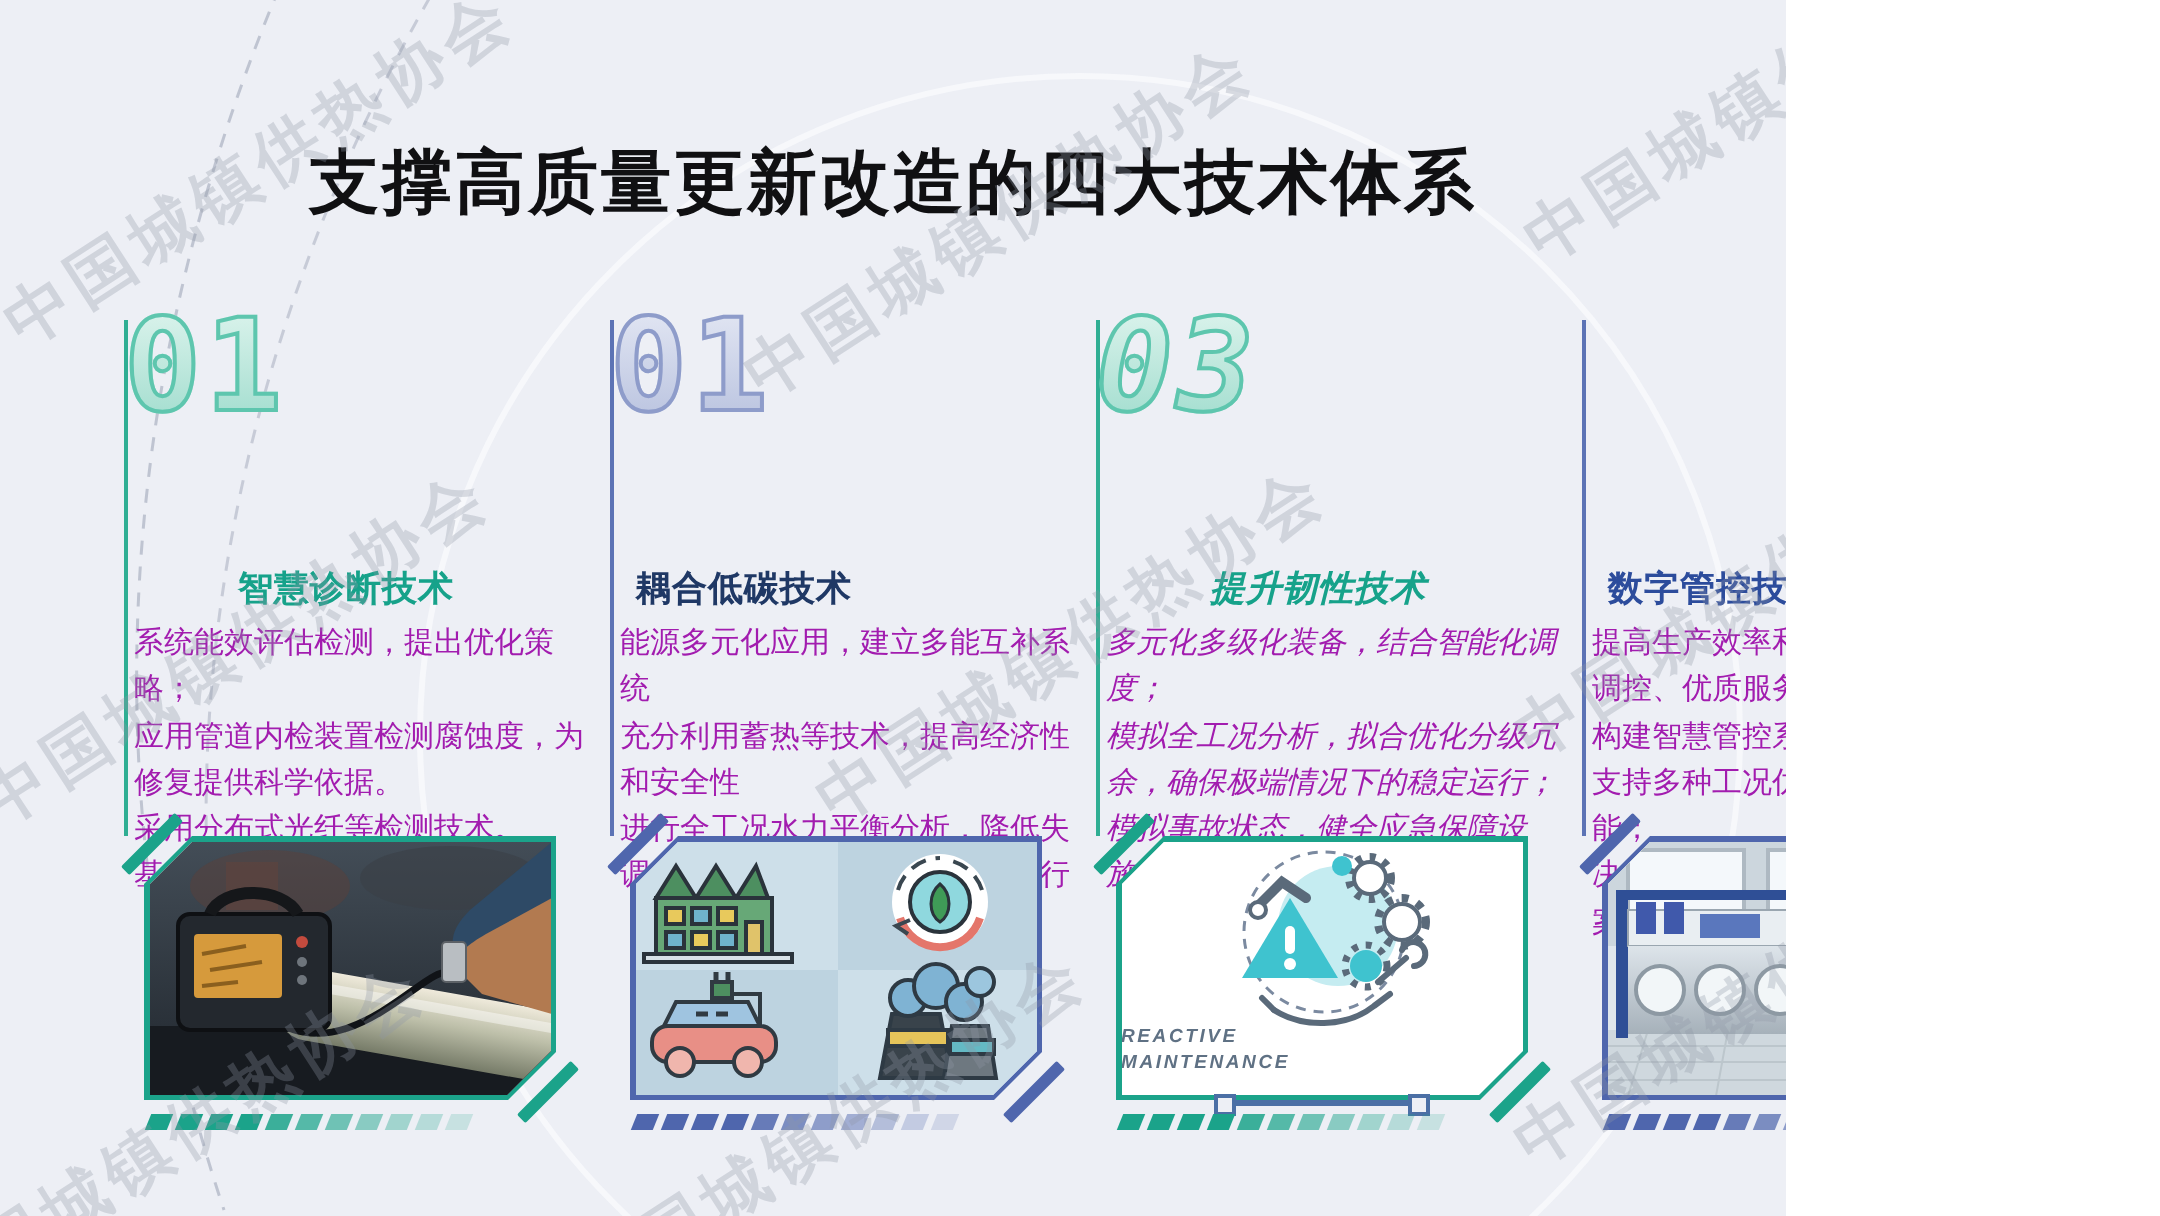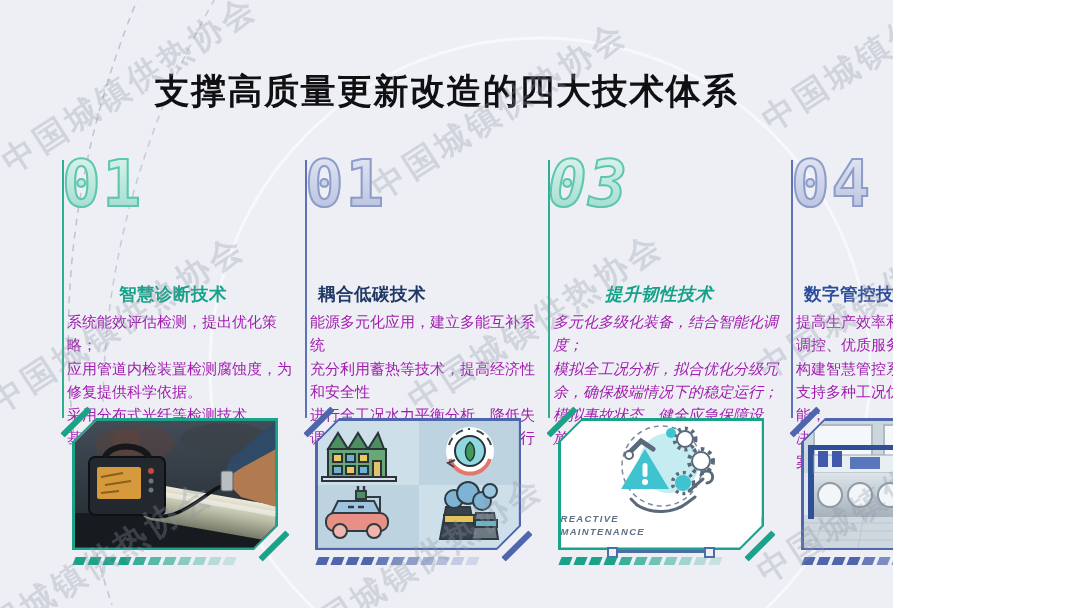--- a/index.html
+++ b/index.html
@@ -297,21 +297,20 @@
           <span></span>
           <span></span>
           <span></span>
           <span></span>
         </div>
     </div>
   </div>
 
   <div class="column col-4 blue">
     <div class="col-line"></div>
-    <div class="num">04</div>
     <div class="col-title t-blue">数字管控技术</div>
     <div class="body-text">提高生产效率和安全性，做到精准调控、优质服务；
 构建智慧管控系统包，实时监测；
 支持多种工况仿真、模拟推演功能；
 决策辅助功能能够自动生成优化方案供比选</div>
     <div class="media">
       <div class="frame">
         <div class="frame-border"></div>
         <div class="frame-inner">
           <svg width="201" height="127" viewBox="0 0 201 127">

